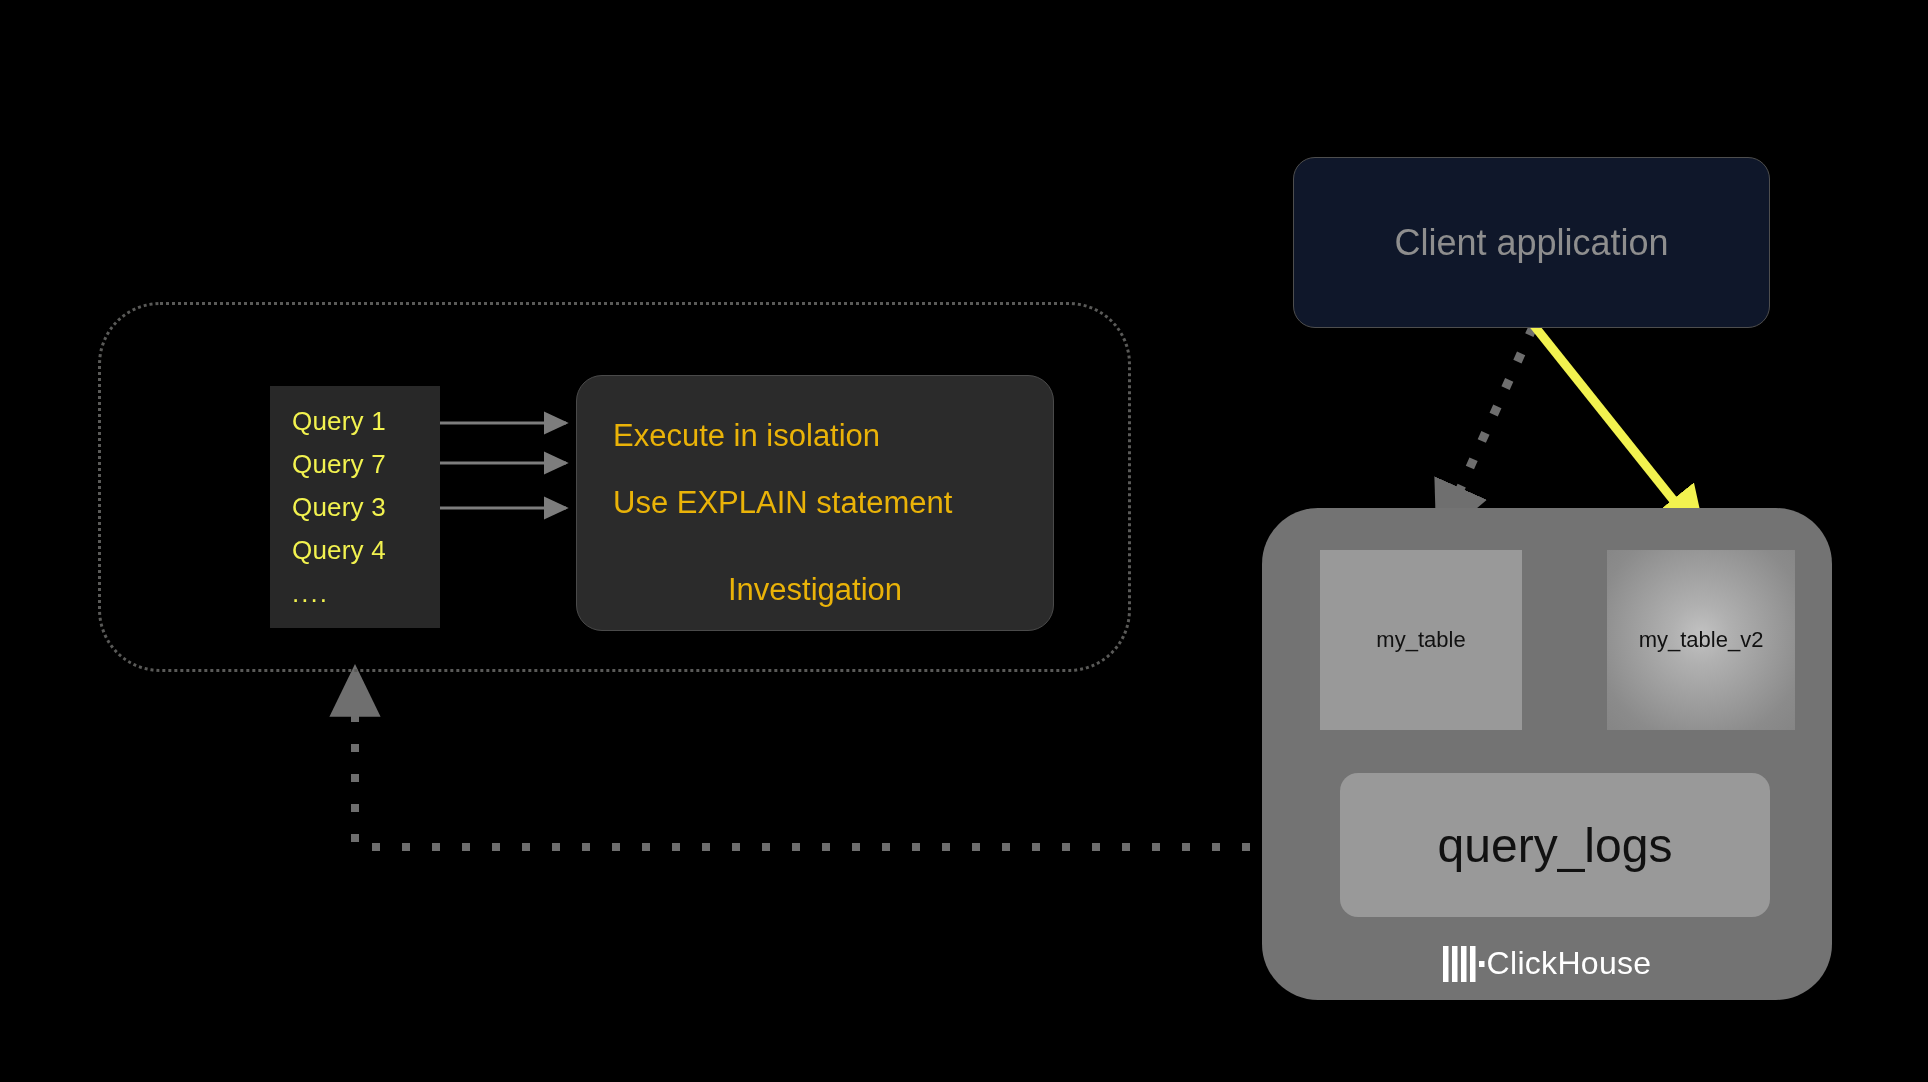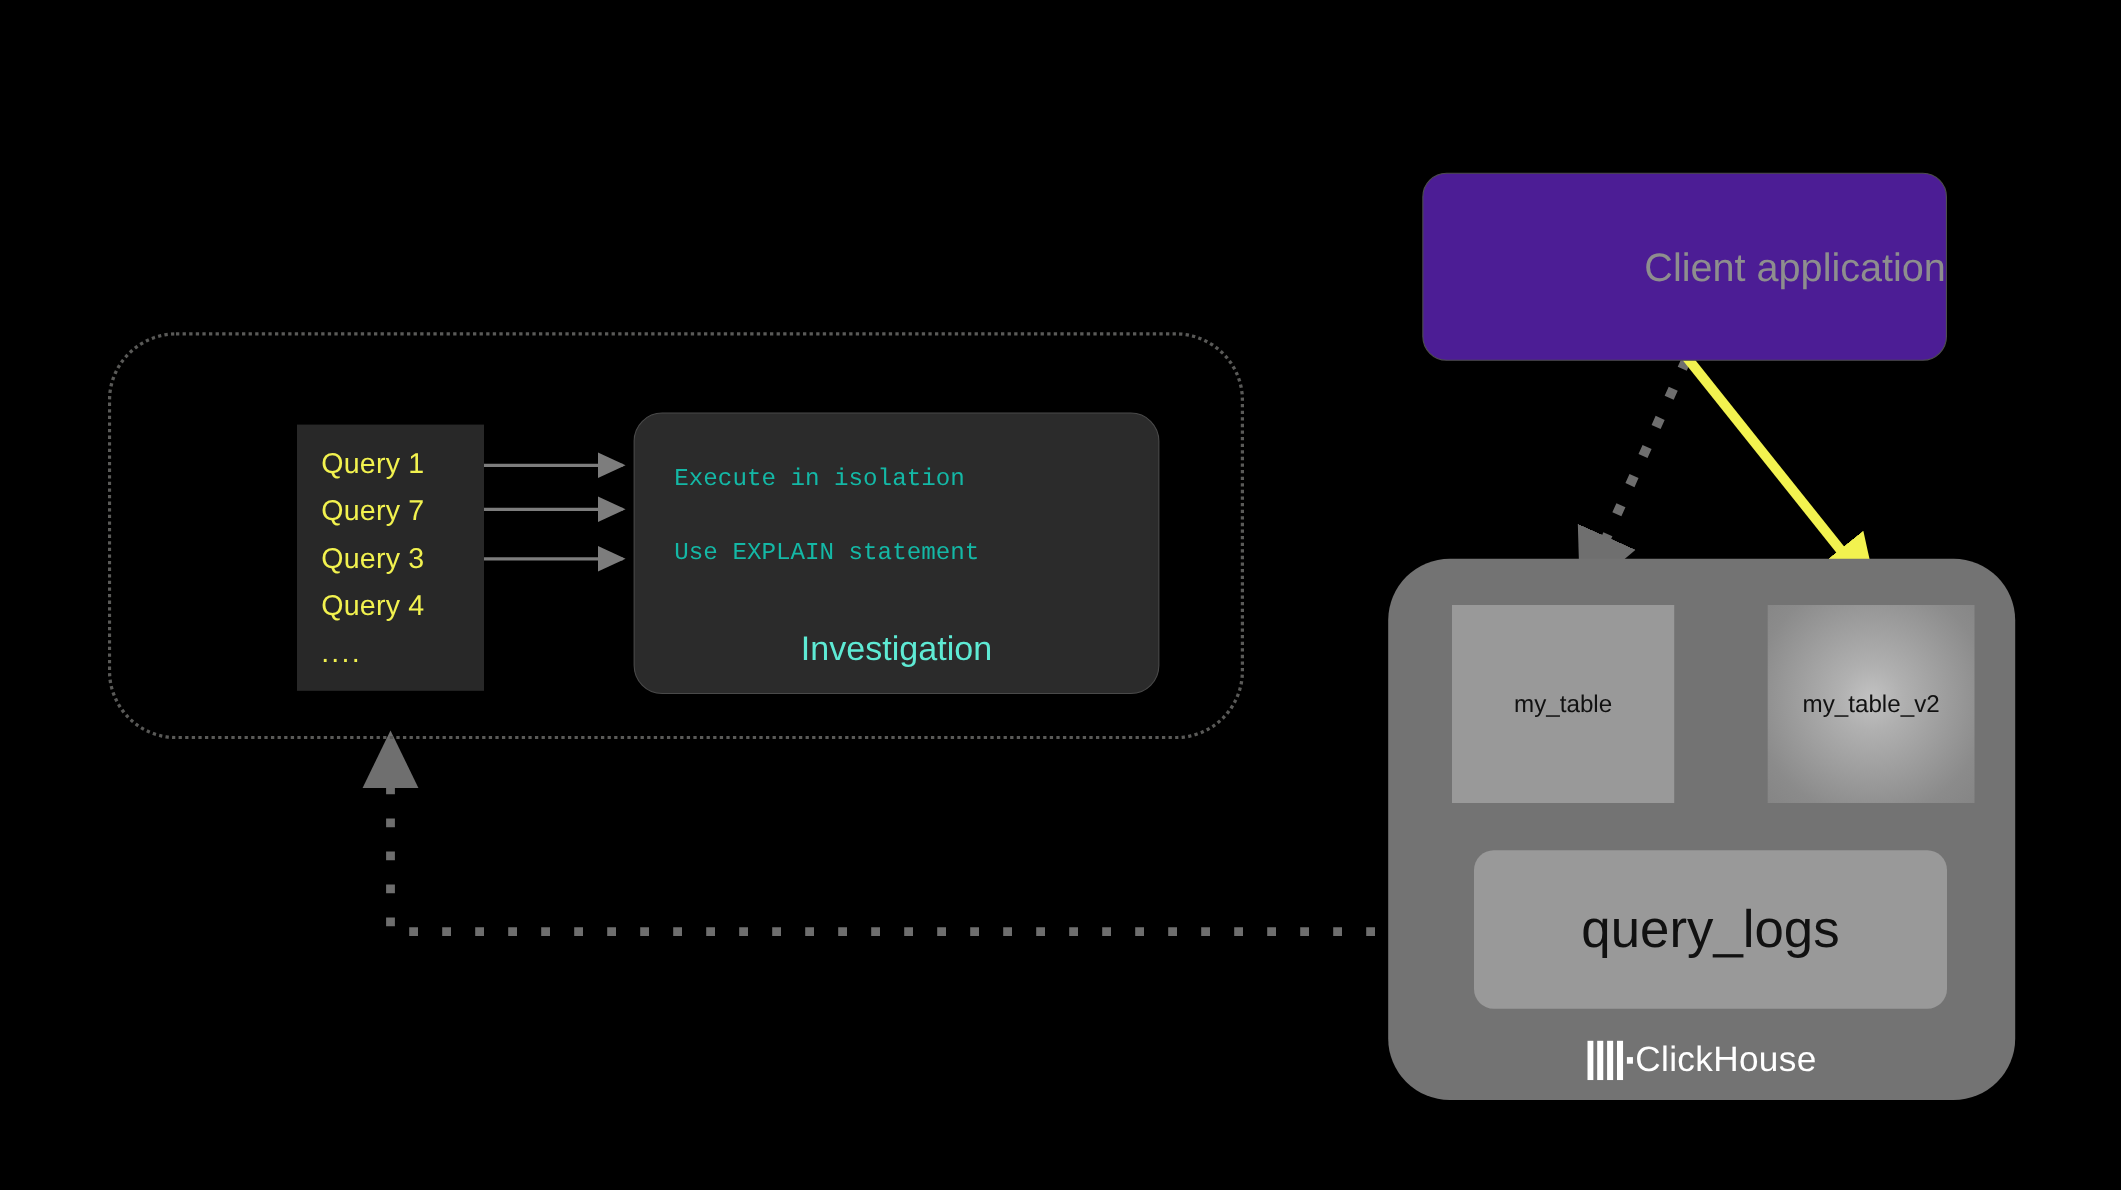--- a/index.html
+++ b/index.html
@@ -73,54 +73,53 @@
     border-radius: 26px;
     box-sizing: border-box;
   }
   .inv-lines {
     position: absolute;
     left: 36px;
     top: 40px;
     width: 420px;
   }
   .inv-line {
-    color: #14b8a6;
-    font-size: 22px;
+    color: #eab308;
+    font-size: 31px;
     line-height: 39px;
     white-space: nowrap;
-    font-family: Liberation Mono, monospace;
   }
   .inv-line.gap {
     margin-top: 28px;
   }
   .inv-caption {
     position: absolute;
     left: 0;
     right: 0;
     bottom: 22px;
     text-align: center;
-    color: #5eead4;
+    color: #eab308;
     font-size: 31px;
     white-space: nowrap;
   }
 
   
   .client-box {
     position: absolute;
     left: 1293px;
     top: 157px;
     width: 477px;
     height: 171px;
-    background: #4c1d95;
+    background: #0f172a;
     border: 1px solid #4e4e4e;
     border-radius: 22px;
     box-sizing: border-box;
     display: flex;
     align-items: center;
-    justify-content: flex-end;
+    justify-content: center;
   }
   .client-label {
     color: #8e8e8e;
     font-size: 36px;
     white-space: nowrap;
   }
 
   
   .ch-panel {
     position: absolute;

